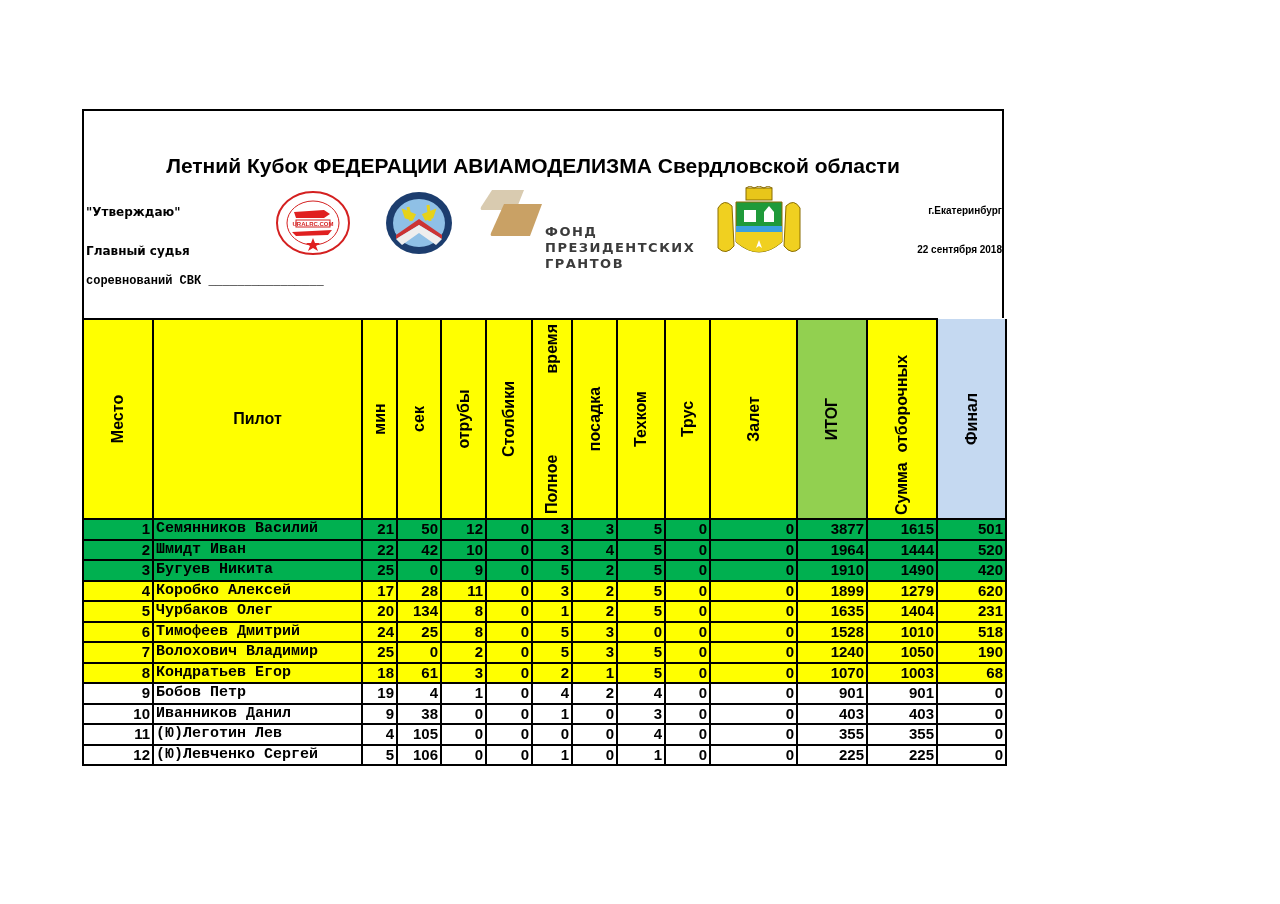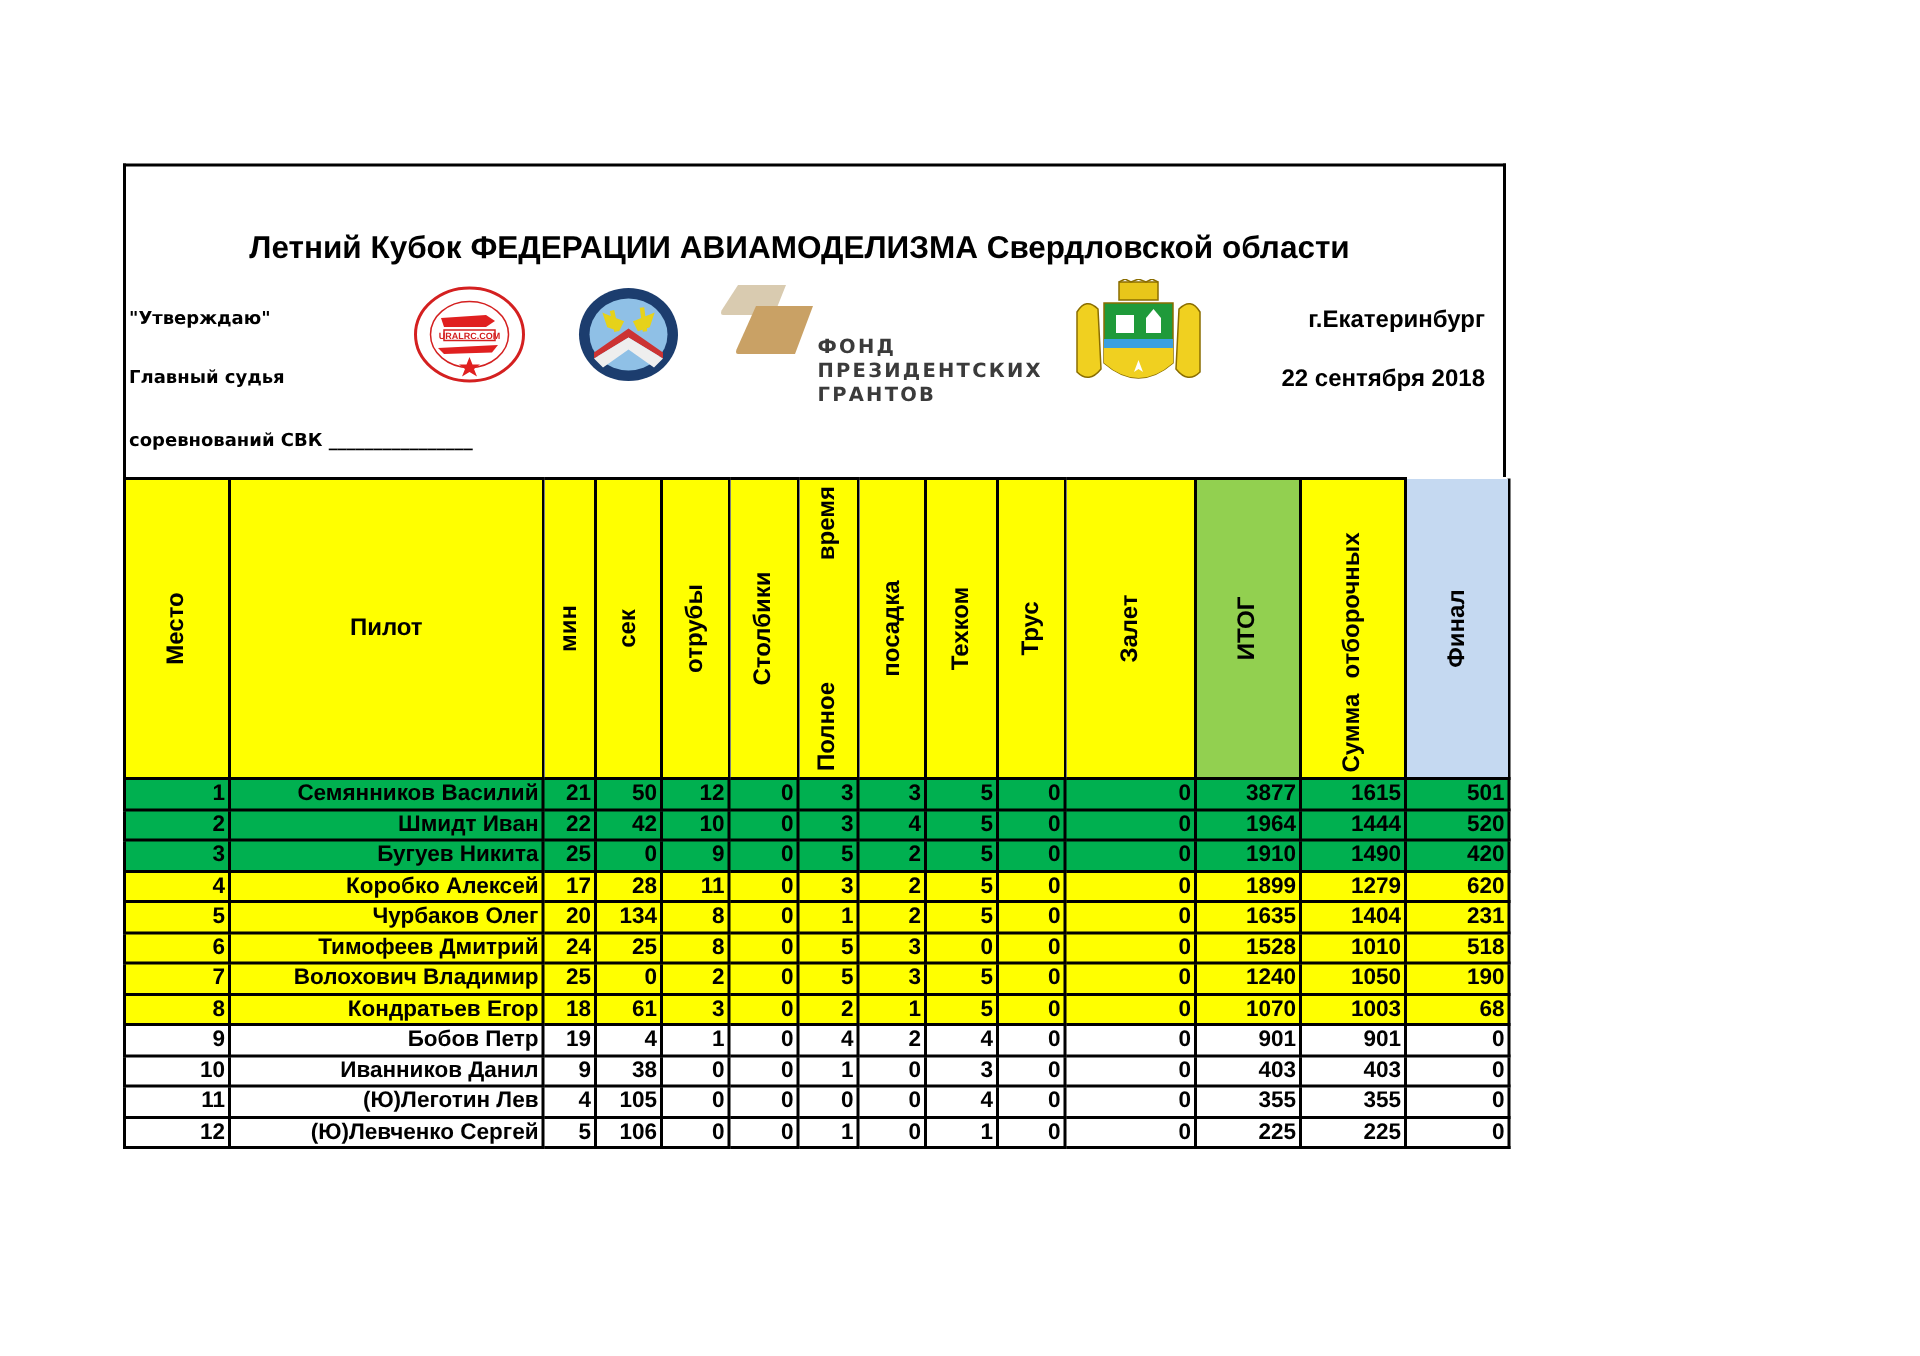--- a/index.html
+++ b/index.html
@@ -1,47 +1,47 @@
 <!DOCTYPE html>
 <html><head>
 <meta charset="utf-8">
 <style>
   html, body { margin:0; padding:0; background:#ffffff; }
   body { width:1280px; height:904px; position:relative; overflow:hidden; font-family:"Liberation Sans", sans-serif; color:#000; }
   .frame { position:absolute; left:82px; top:109px; width:922px; height:209px; border:2px solid #000; border-bottom:none; box-sizing:border-box; }
   .title { position:absolute; left:82px; top:154px; width:902px; text-align:center; font-weight:bold; font-size:21px; }
   .lbl { position:absolute; font-weight:bold; font-size:12px; font-family:"DejaVu Sans", sans-serif; }
-  .lbl-r { position:absolute; font-weight:bold; font-size:16px; right:290px; text-align:right; }
+  .lbl-r { position:absolute; font-weight:bold; font-size:10px; right:278px; text-align:right; }
   .logo { position:absolute; }
   .fond-text { position:absolute; left:545px; top:208px; font-family:"DejaVu Sans", sans-serif; font-weight:bold; font-size:13px; line-height:16px; letter-spacing:1.5px; color:#3b3b3b;margin-top:16px; }
 
   table.grid { position:absolute; left:82px; top:318px; border-collapse:collapse; table-layout:fixed; }
   table.grid td, table.grid th { border:2px solid #000; padding:0; font-weight:bold; box-sizing:border-box; }
   table.grid th { background:#ffff00; height:200px; position:relative; font-size:16px; }
   table.grid th.itog { background:#92d050; }
   table.grid th.final { background:#c5d9f1; border-top:none; border-right:2px solid #000; }
   table.grid th .v { position:absolute; left:50%; top:50%; transform:translate(-50%,-50%) rotate(-90deg); white-space:nowrap; }
   table.grid th .h { display:block; text-align:center; }
   table.grid th .split { position:absolute; left:50%; top:50%; transform:translate(-50%,-50%) rotate(-90deg); width:190px; display:flex; justify-content:space-between; white-space:nowrap; }
   table.grid td { height:20.5px; font-size:15px; text-align:right; padding-right:2px; line-height:16px; }
-  table.grid td.name { text-align:right; padding-left:2px; }
+  table.grid td.name { text-align:left; padding-left:2px;font-family:Liberation Mono, monospace; }
   tr.green td { background:#00b050; }
   tr.yellow td { background:#ffff00; }
   tr.white td { background:#ffffff; }
 </style>
 </head>
 <body>
 
 <div class="frame"></div>
 
 <div class="title">Летний Кубок ФЕДЕРАЦИИ АВИАМОДЕЛИЗМА Свердловской области</div>
 
 <div class="lbl" style="left:86px; top:205px;">"Утверждаю"</div>
 <div class="lbl" style="left:86px; top:244px;">Главный судья</div>
-<div class="lbl" style="left:86px; top:286px;">соревнований СВК ________________</div>
+<div class="lbl" style="left:86px; top:274px;font-family:Liberation Mono, monospace;">соревнований СВК ________________</div>
 
 <div class="lbl-r" style="top:205px;">г.Екатеринбург</div>
 <div class="lbl-r" style="top:244px;">22 сентября 2018</div>
 
 <svg class="logo" style="left:274px; top:190px;" width="78" height="66" viewBox="0 0 78 66">
   <ellipse cx="39" cy="33" rx="36" ry="31" fill="#fff" stroke="#d42020" stroke-width="2"></ellipse>
   <ellipse cx="39" cy="33" rx="26" ry="22" fill="none" stroke="#d42020" stroke-width="1"></ellipse>
   <path d="M20 22 L50 20 L56 24 L50 28 L22 28 Z" fill="#e02020"></path>
   <rect x="22" y="30" width="34" height="7" fill="#fff" stroke="#d42020" stroke-width="1"></rect>
   <text x="39" y="36" font-size="6" text-anchor="middle" fill="#d42020" font-family="Liberation Sans, sans-serif" font-weight="bold">URALRC.COM</text>

